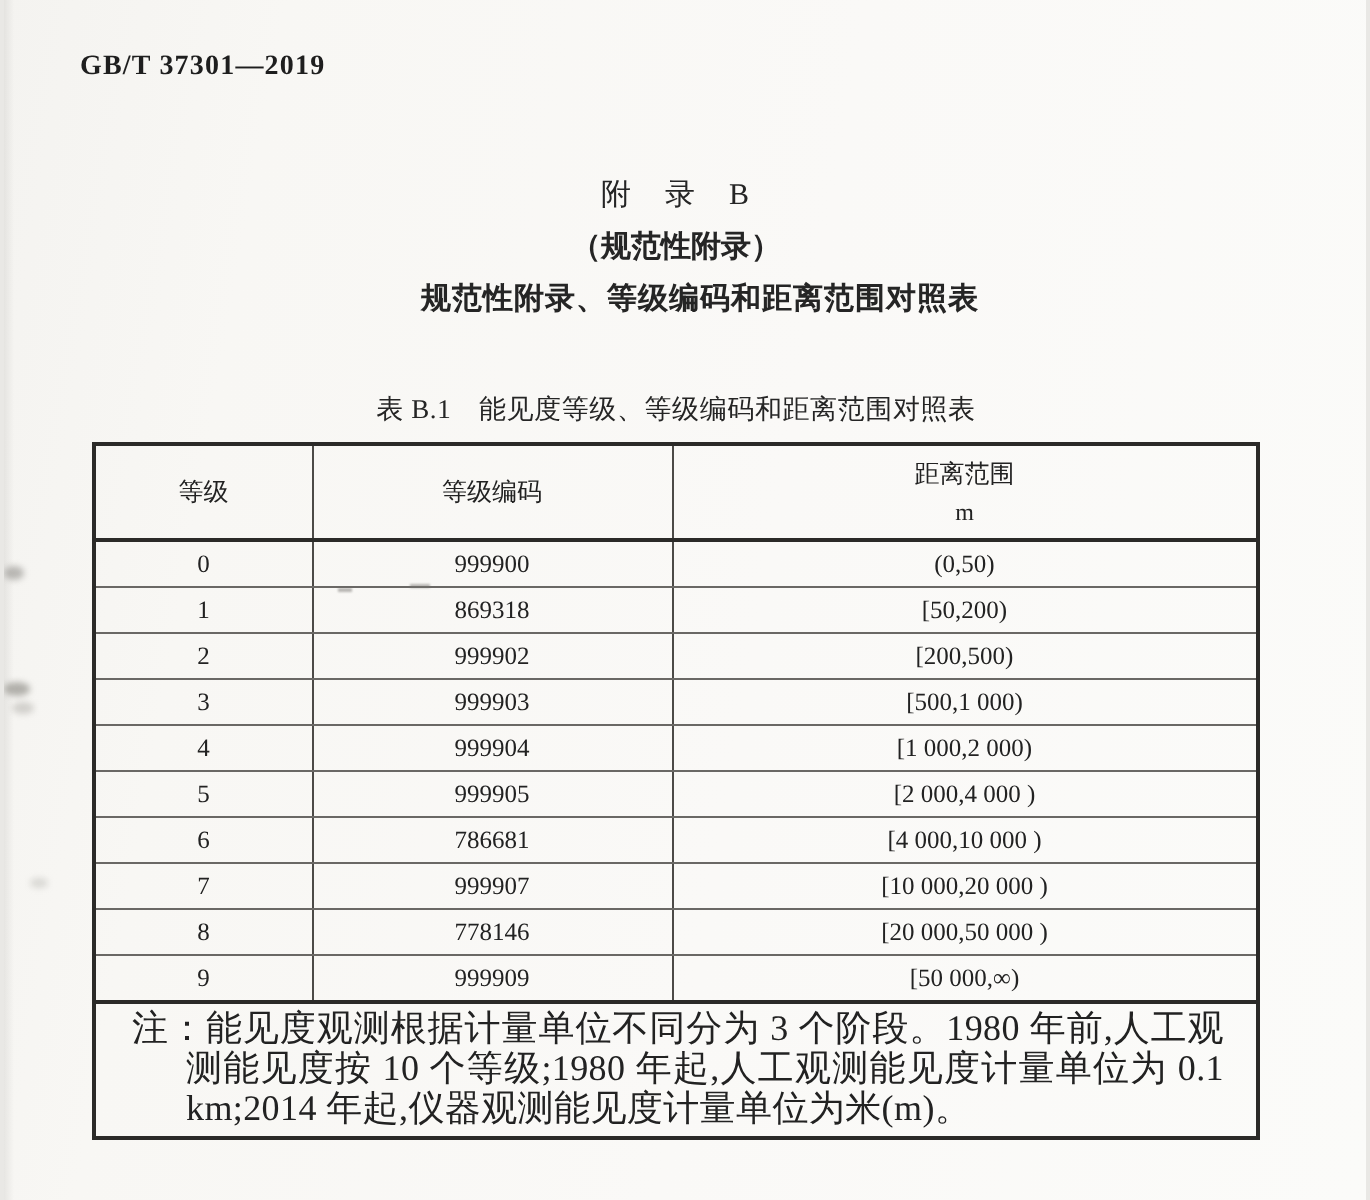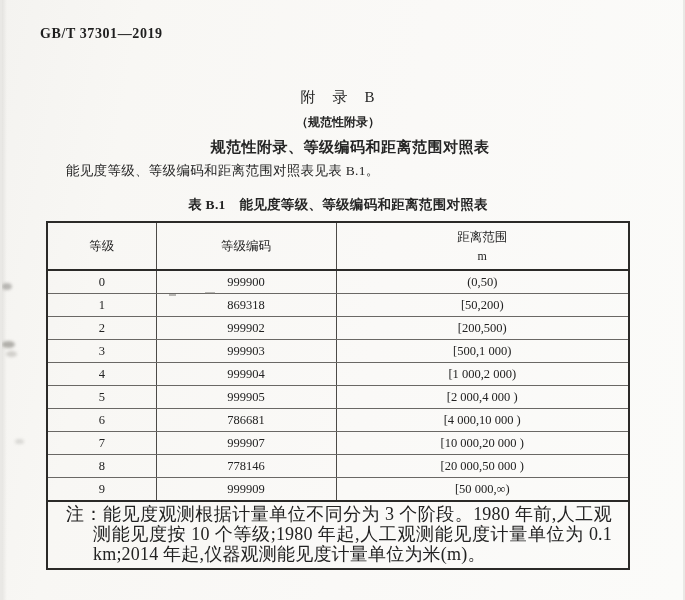--- a/index.html
+++ b/index.html
@@ -39,21 +39,21 @@
     width: 582px;
     text-align: center;
   }
   .appendix-title {
     font-size: 15px;
     font-weight: normal;
     letter-spacing: 1px;
   }
   .appendix-subtitle {
     margin-top: 7px;
-    font-size: 12px;
+    font-size: 15px;
     font-weight: bold;
   }
   .appendix-heading {
     margin-top: 7px;
     font-size: 15px;
     font-weight: bold;
     letter-spacing: 0.5px;
     transform: translateX(12px);
   }
   .intro {
@@ -64,21 +64,21 @@
     font-size: 13.5px;
     letter-spacing: 0.3px;
   }
   .table-caption {
     position: absolute;
     left: 45px;
     top: 196px;
     width: 582px;
     text-align: center;
     font-size: 13.5px;
-    font-weight: bold;
+    font-weight: normal;
     letter-spacing: 0.3px;
   }
   table.b1 {
     position: absolute;
     left: 44px;
     top: 221px;
     width: 584px;
     border-collapse: collapse;
     table-layout: fixed;
     font-size: 12.5px;
@@ -153,21 +153,20 @@
   <div class="left-edge-shade"></div>
 
   <div class="doc-number">GB/T 37301—2019</div>
 
   <div class="title-block">
     <div class="appendix-title">附　录　B</div>
     <div class="appendix-subtitle">（规范性附录）</div>
     <div class="appendix-heading">规范性附录、等级编码和距离范围对照表</div>
   </div>
 
-  <p class="intro">能见度等级、等级编码和距离范围对照表见表 B.1。</p>
 
   <div class="table-caption">表 B.1　能见度等级、等级编码和距离范围对照表</div>
 
   <table class="b1">
     <colgroup>
       <col class="c1">
         <col class="c2">
         <col class="c3">
     </colgroup>
     <thead>

